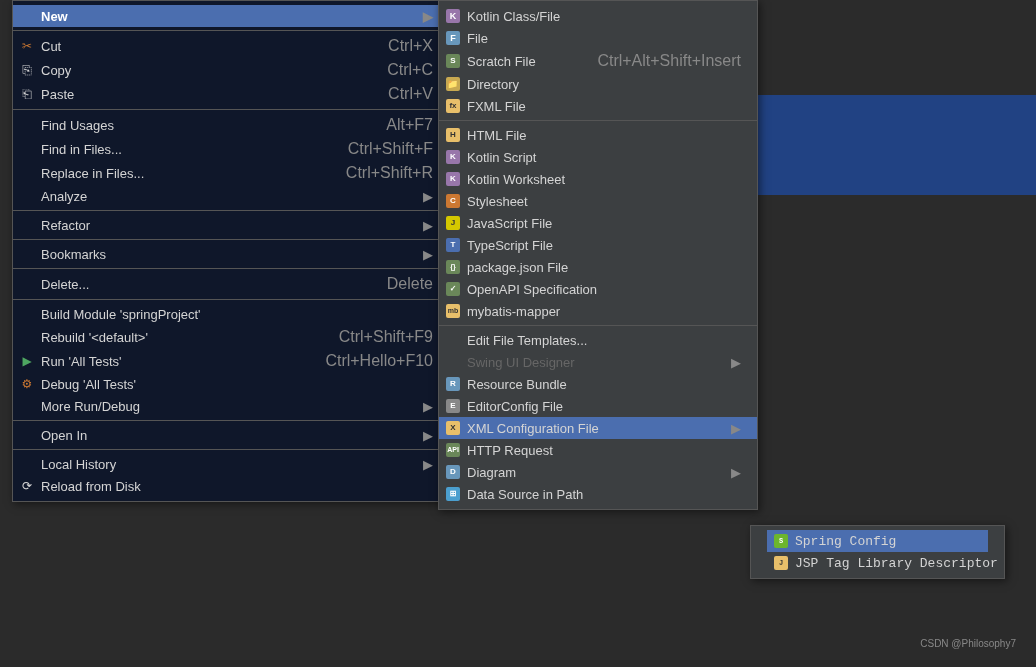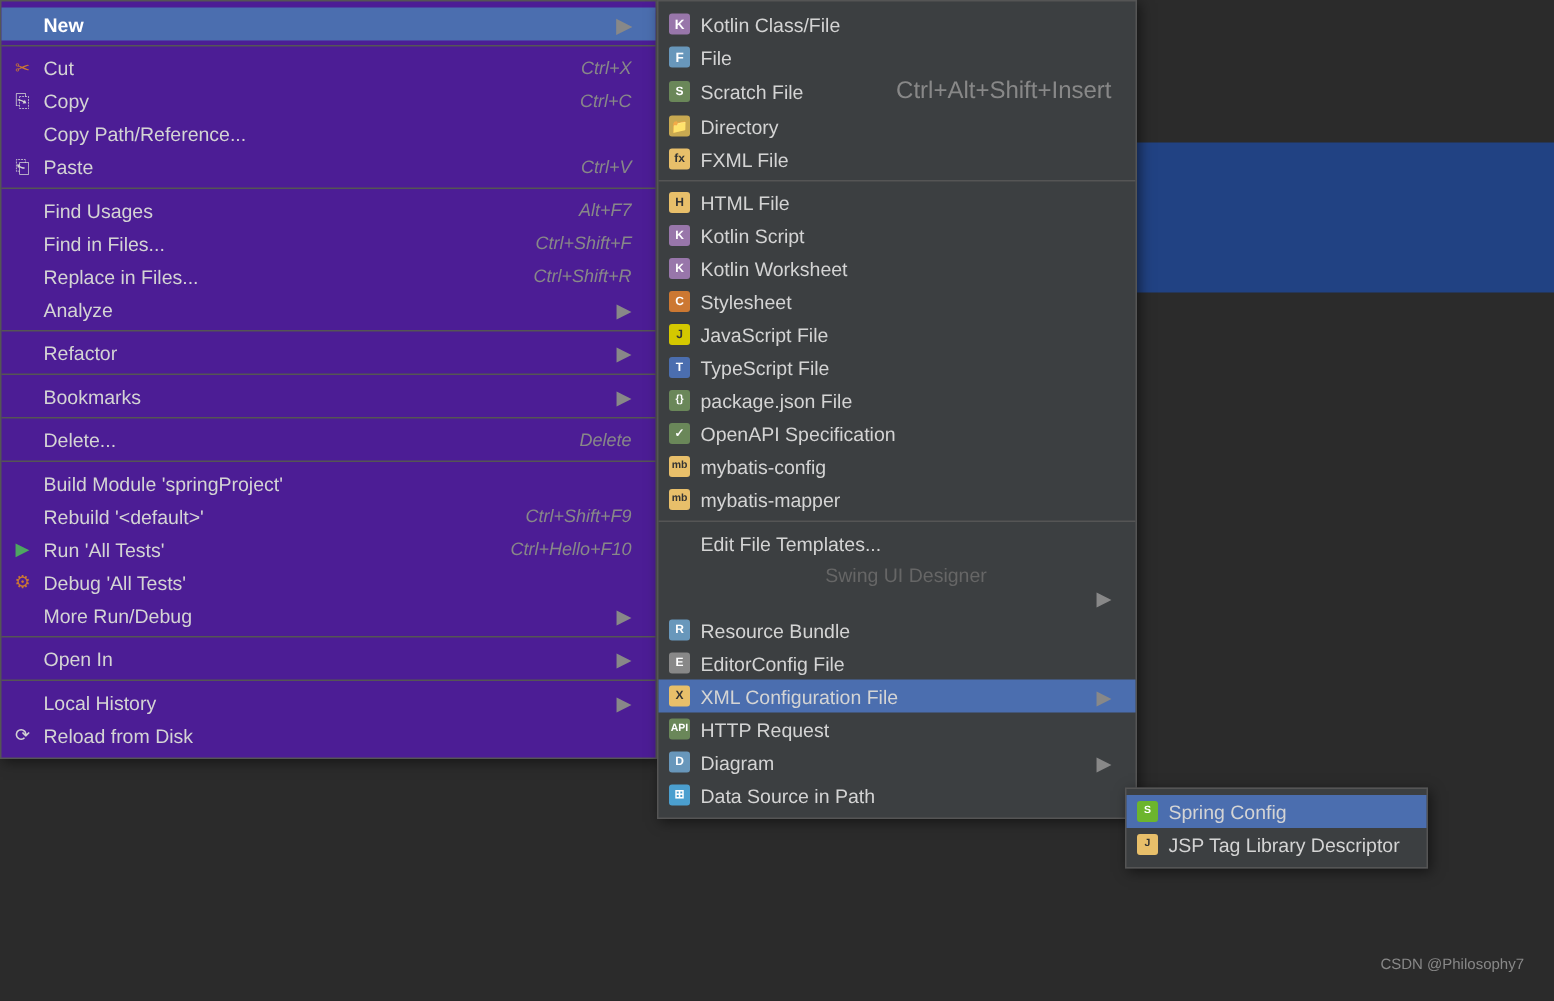--- a/index.html
+++ b/index.html
@@ -47,44 +47,43 @@
       bottom: 18px;
       right: 20px;
       color: #888;
       font-size: 10px;
     }
 
     
     .menu-left {
       position: absolute;
       top: 0;
-      left: 0;
+      left: 12px;
       width: 438px;
-      background: #4c1d95;
+      background: #0f172a;
       border: 1px solid #555;
       box-shadow: 2px 2px 8px rgba(0,0,0,0.5);
       padding: 4px 0;
     }
 
     .menu-item {
       display: flex;
       align-items: center;
       padding: 3px 16px 3px 28px;
       cursor: pointer;
       white-space: nowrap;
       position: relative;
       min-height: 22px;
       color: #d4d4d4;
     }
     .menu-item .shortcut {
       margin-left: auto;
       color: #888;
-      font-size: 12px;
+      font-size: 16px;
       padding-left: 30px;
-      font-style: italic;
     }
     .menu-item .arrow {
       margin-left: auto;
       color: #888;
     }
     .menu-item .icon {
       position: absolute;
       left: 6px;
       width: 16px;
       height: 16px;
@@ -114,43 +113,43 @@
       border: 1px solid #555;
       box-shadow: 2px 2px 8px rgba(0,0,0,0.5);
       padding: 4px 0;
     }
 
     
     .submenu-xml {
       position: absolute;
       top: 525px;
       left: 750px;
-      width: 202px;
+      width: 255px;
       background: #3c3f41;
       border: 1px solid #555;
       box-shadow: 2px 2px 8px rgba(0,0,0,0.5);
-      padding: 4px 0;
+      padding: 4px 16px;
+      font-family: Liberation Mono, monospace;
     }
 
     .submenu-item {
       display: flex;
       align-items: center;
       padding: 3px 16px 3px 28px;
       cursor: pointer;
       white-space: nowrap;
       position: relative;
       min-height: 22px;
       color: #d4d4d4;
     }
     .submenu-item.highlighted {
       background: #4b6eaf;
     }
     .submenu-item.disabled {
       color: #666;
-      flex-direction: column;
     }
     .submenu-item .shortcut {
       margin-left: auto;
       color: #888;
       font-size: 16px;
       padding-left: 20px;
     }
     .submenu-item .arrow {
       margin-left: auto;
       color: #888;
@@ -234,24 +233,20 @@
     <span>Cut</span>
     <span class="shortcut">Ctrl+X</span>
   </div>
 
   <div class="menu-item">
     <span class="icon">⎘</span>
     <span>Copy</span>
     <span class="shortcut">Ctrl+C</span>
   </div>
 
-  <div class="menu-item">
-    <span class="icon"></span>
-    <span>Copy Path/Reference...</span>
-  </div>
 
   <div class="menu-item">
     <span class="icon">⎗</span>
     <span>Paste</span>
     <span class="shortcut">Ctrl+V</span>
   </div>
   <div class="menu-separator"></div>
 
   <div class="menu-item">
     <span>Find Usages</span>
@@ -425,26 +420,20 @@
     <span>package.json File</span>
   </div>
 
   <div class="submenu-item">
     <span class="icon">
         <span class="ic ic-api">✓</span>
       </span>
     <span>OpenAPI Specification</span>
   </div>
 
-  <div class="submenu-item">
-    <span class="icon">
-        <span class="ic ic-mb">mb</span>
-      </span>
-    <span>mybatis-config</span>
-  </div>
 
   <div class="submenu-item">
     <span class="icon">
         <span class="ic ic-mb">mb</span>
       </span>
     <span>mybatis-mapper</span>
   </div>
   <div class="submenu-separator"></div>
 
   <div class="submenu-item">

